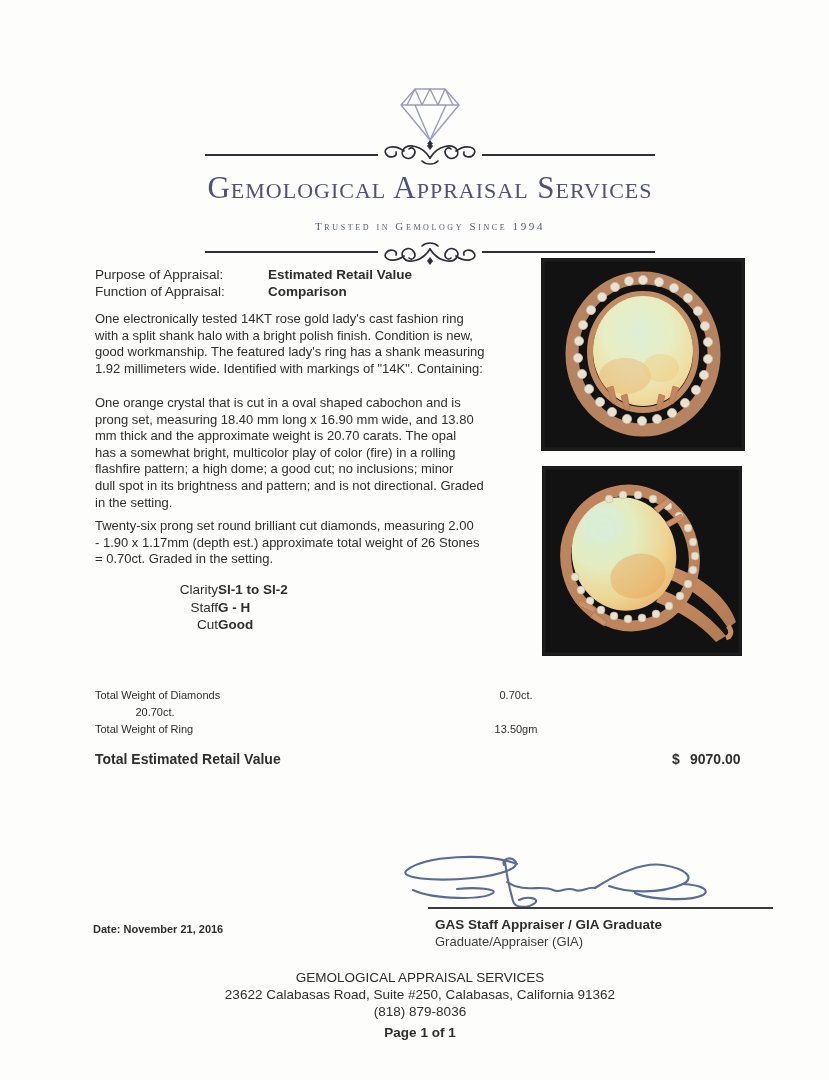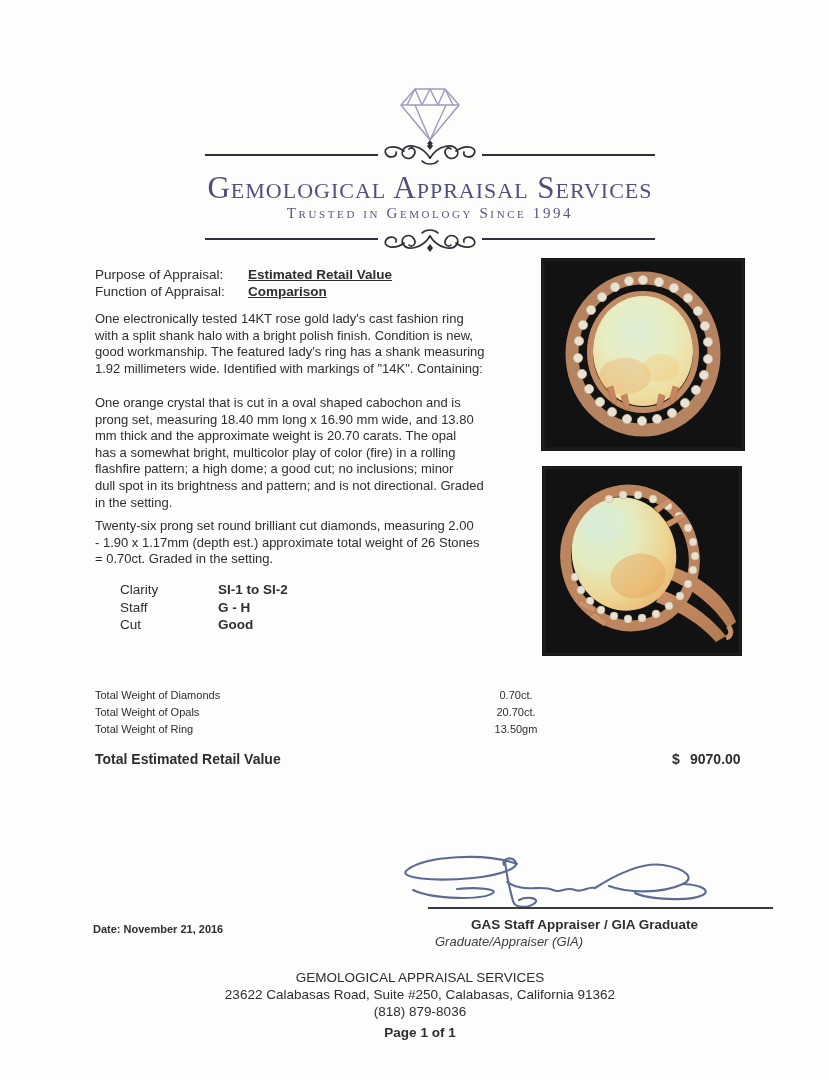--- a/index.html
+++ b/index.html
@@ -19,54 +19,54 @@
   .brand-title{
     font-family:"Liberation Serif", serif;
     font-variant:small-caps;
     font-size:31px;letter-spacing:1px;
     color:#50507c;line-height:32px;margin-top:2px;
     white-space:nowrap;
   }
   .brand-tagline{
     font-family:"Liberation Serif", serif;
     font-variant:small-caps;
-    font-size:15px;letter-spacing:2.6px;
-    color:#565685;line-height:16px;margin-top:1px;
+    font-size:11px;letter-spacing:2.6px;
+    color:#565685;line-height:16px;margin-top:14px;
     white-space:nowrap;
   }
   .divider.bottom{margin-top:3px;}
   
-  .fieldrow{position:absolute;left:95px;display:flex;font-size:13.5px;line-height:17px;}
+  .fieldrow{position:absolute;left:95px;display:flex;font-size:13.5px;line-height:17px;gap:20px;}
   .fieldrow .flabel{width:153px;}
-  .fieldrow .fvalue{font-weight:bold;text-decoration:underline;}
+  .fieldrow .fvalue{font-weight:bold;}
   .para{
     position:absolute;left:95px;width:452px;
     font-size:13px;line-height:16.6px;
     white-space:pre-line;
   }
   .grades{position:absolute;left:120px;top:581px;font-size:13.5px;line-height:17.5px;}
   .grade-row{display:flex;}
-  .grade-row .glabel{width:98px;}
+  .grade-row .glabel{width:98px;text-align:right;}
   .grade-row .gvalue{font-weight:bold;}
   
   .photo{position:absolute;background:#121212;}
   .photo svg{display:block;}
   
   .totals{position:absolute;left:95px;top:687px;width:560px;font-size:11px;line-height:17px;}
   .total-row{display:flex;}
   .total-row .tlabel{width:361px;}
   .total-row .tvalue{width:120px;text-align:center;font-weight:normal;}
   .grand{position:absolute;top:751px;left:95px;width:660px;font-size:14px;font-weight:bold;}
   .grand .gtlabel{position:absolute;left:0;top:0;}
   .grand .gtcur{position:absolute;left:577px;top:0;}
   .grand .gtval{position:absolute;left:595px;top:0;width:60px;text-align:left;}
   
   .sig-line{position:absolute;left:428px;top:907px;width:345px;height:2px;background:#3a3a3a;}
-  .sig-title{position:absolute;left:435px;top:917px;font-size:13.5px;font-weight:bold;margin-left:36px;}
-  .sig-sub{position:absolute;left:435px;top:934px;font-size:13px;font-style:italic;color:#3c3c3c;}
+  .sig-title{position:absolute;left:435px;top:917px;font-size:13.5px;font-weight:bold;}
+  .sig-sub{position:absolute;left:435px;top:934px;font-size:13px;color:#3c3c3c;}
   .date-line{position:absolute;left:93px;top:923px;font-size:11px;font-weight:bold;}
   
   .footer{position:absolute;left:8px;top:969px;width:824px;text-align:center;font-size:13.5px;line-height:17px;}
   .footer .page-num{font-weight:bold;margin-top:4px;}
 </style>
 </head>
 <body>
 
 <div class="header">
   <svg class="logo-diamond" width="78" height="62" viewBox="0 0 78 62">
@@ -271,21 +271,20 @@
     </g>
   </svg>
 </div>
 
 <div class="totals">
   <div class="total-row">
     <span class="tlabel">Total Weight of Diamonds</span>
     <span class="tvalue">0.70ct.</span>
   </div>
   <div class="total-row">
-    <span class="tlabel">Total Weight of Opals</span>
     <span class="tvalue">20.70ct.</span>
   </div>
   <div class="total-row">
     <span class="tlabel">Total Weight of Ring</span>
     <span class="tvalue">13.50gm</span>
   </div>
 </div>
 
 <div class="grand">
   <span class="gtlabel">Total Estimated Retail Value</span>

